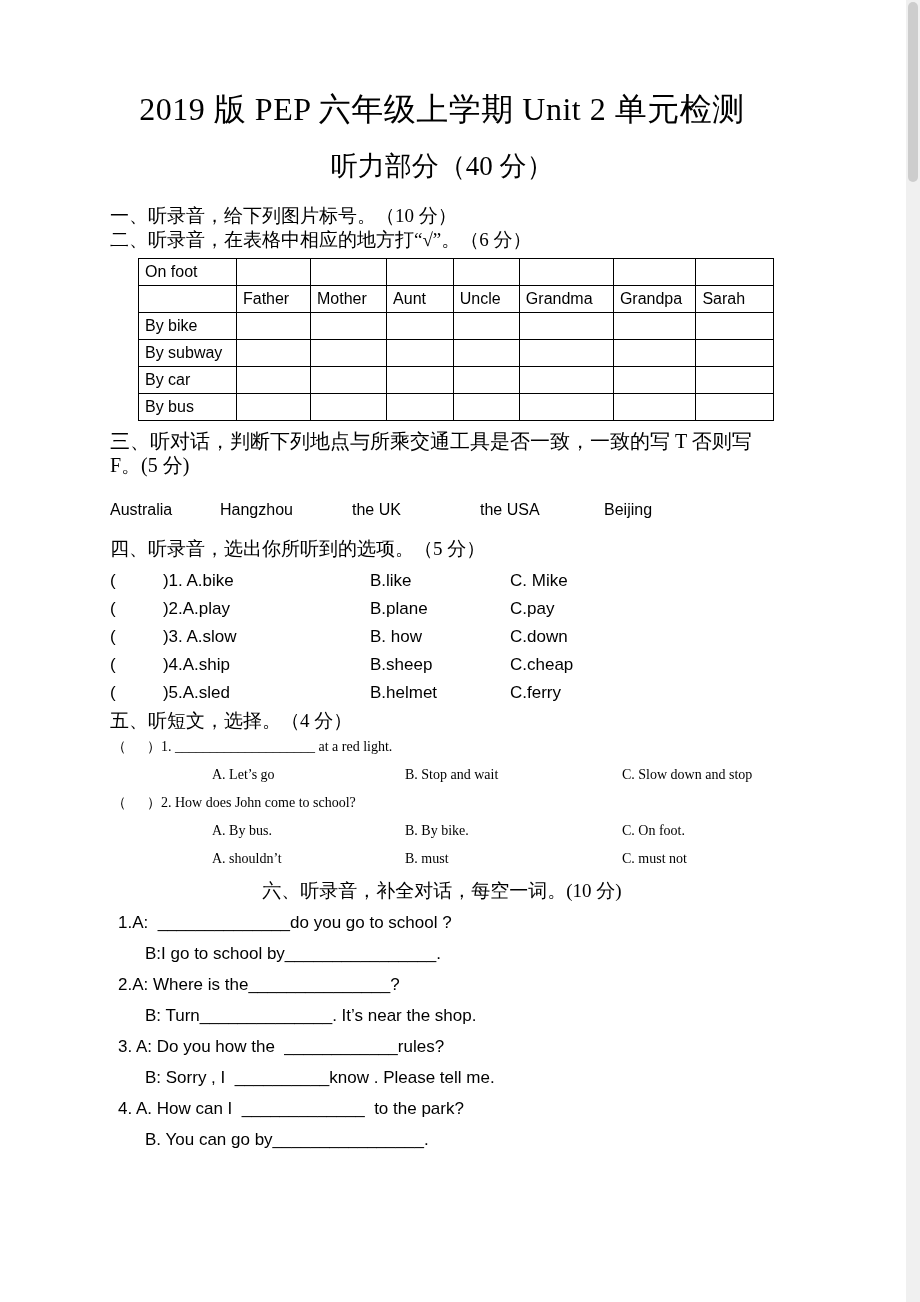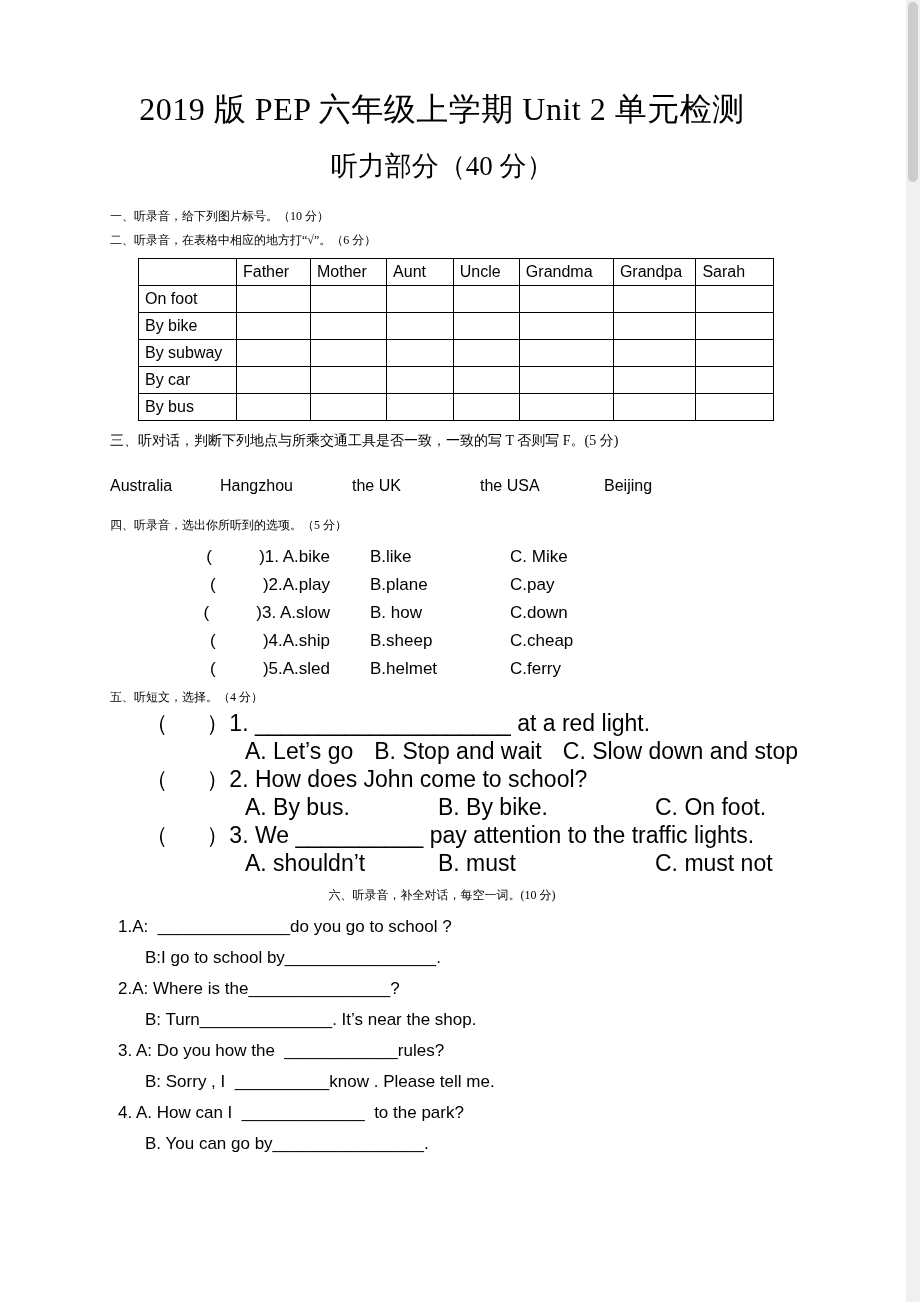--- a/index.html
+++ b/index.html
@@ -10,46 +10,46 @@
   .page{padding:88px 146px 40px 110px;box-sizing:border-box;}
   .pre{white-space:pre;}
 
   .title{
     text-align:center;font-size:32px;font-weight:400;
     font-family:"Liberation Serif","DejaVu Serif",serif;
     margin:0 0 16px 0;letter-spacing:.5px;
   }
   .subtitle{text-align:center;font-size:27px;margin:0 0 20px 0;}
 
-  .h-cn{font-size:12px;line-height:24px;margin:0;}
-  .h-cn.small{font-size:14px;}
+  .h-cn{font-size:19px;line-height:24px;margin:0;}
+  .h-cn.small{font-size:20px;}
 
   
   table.grid{border-collapse:collapse;margin:6px 0 8px 28px;table-layout:fixed;}
   table.grid td,table.grid th{
     border:1px solid #000;height:26px;padding:0 6px;
     font-family:"Liberation Sans","DejaVu Sans",sans-serif;
     font-size:16px;font-weight:400;text-align:left;vertical-align:middle;
   }
 
   
   .places{display:flex;margin:24px 0 4px 0;
     font-family:"Liberation Sans","DejaVu Sans",sans-serif;font-size:16px;}
   .places span{display:inline-block;}
   .pl0{width:110px}.pl1{width:132px}.pl2{width:128px}.pl3{width:124px}
 
   
   .s4{margin:6px 0 2px 0;}
   .s4-row{display:flex;line-height:28px;
     font-family:"Liberation Sans","DejaVu Sans",sans-serif;font-size:17px;}
-  .s4-a{width:220px;text-align:right;}
+  .s4-a{width:220px;}
   .s4-b{width:140px;margin-left:40px;}
 
   
-  .s5-block{font-family:Liberation Sans, sans-serif;font-size:23px;margin-left:33px;}
+  .s5-block{font-family:Liberation Serif, serif;font-size:14px;}
   .s5-stem{display:flex;line-height:28px;padding-left:2px;}
   .s5-tail{margin-left:120px;}
   .s5-opts{display:flex;line-height:28px;padding-left:102px;gap:21px;}
   .s5-opt-a{width:172px;}
   .s5-opt-b{width:196px;}
 
   
   .s6{font-family:"Liberation Sans","DejaVu Sans",sans-serif;font-size:17px;margin-top:4px;}
   .s6-line{line-height:31px;}
   .s6-line.indent{padding-left:35px;}
@@ -76,40 +76,40 @@
         <col style="width:75px">
         <col style="width:77px">
         <col style="width:68px">
       <col style="width:67px">
         <col style="width:95px">
         <col style="width:83px">
         <col style="width:79px">
     </colgroup>
     <tbody>
         <tr>
+      <td>On foot</td>
+      <td></td>
+          <td></td>
+      <td></td>
+          <td></td>
+      <td></td>
+          <td></td>
+      <td></td>
+    </tr>
+    <tr>
       <td></td>
       <td>Father</td>
       <td>Mother</td>
       <td>Aunt</td>
       <td>Uncle</td>
       <td>Grandma</td>
       <td>Grandpa</td>
       <td>Sarah</td>
     </tr>
     <tr>
-      <td>On foot</td>
-      <td></td>
-          <td></td>
-      <td></td>
-          <td></td>
-      <td></td>
-          <td></td>
-      <td></td>
-    </tr>
-    <tr>
       <td>By bike</td>
       <td></td>
           <td></td>
       <td></td>
           <td></td>
       <td></td>
           <td></td>
       <td></td>
     </tr>
     <tr>
@@ -204,24 +204,20 @@
         <span class="pre">（      ）2. How does John come to school?</span>
         <span class="s5-tail pre"></span>
       </div>
       <div class="s5-opts">
         <span class="s5-opt-a pre">A. By bus.</span>
         <span class="s5-opt-b pre">B. By bike.</span>
         <span class="pre">C. On foot.</span>
       </div>
     </div>
     <div>
-      <div class="s5-stem">
-        <span class="pre">（      ）3. We __________ pay attention to the traffic lights.</span>
-        <span class="s5-tail pre"></span>
-      </div>
       <div class="s5-opts">
         <span class="s5-opt-a pre">A. shouldn’t</span>
         <span class="s5-opt-b pre">B. must</span>
         <span class="pre">C. must not</span>
       </div>
     </div>
   </div>
 
   <p class="h-cn" style="margin-top:6px;text-align:center;">六、听录音，补全对话，每空一词。(10 分)</p>
 

